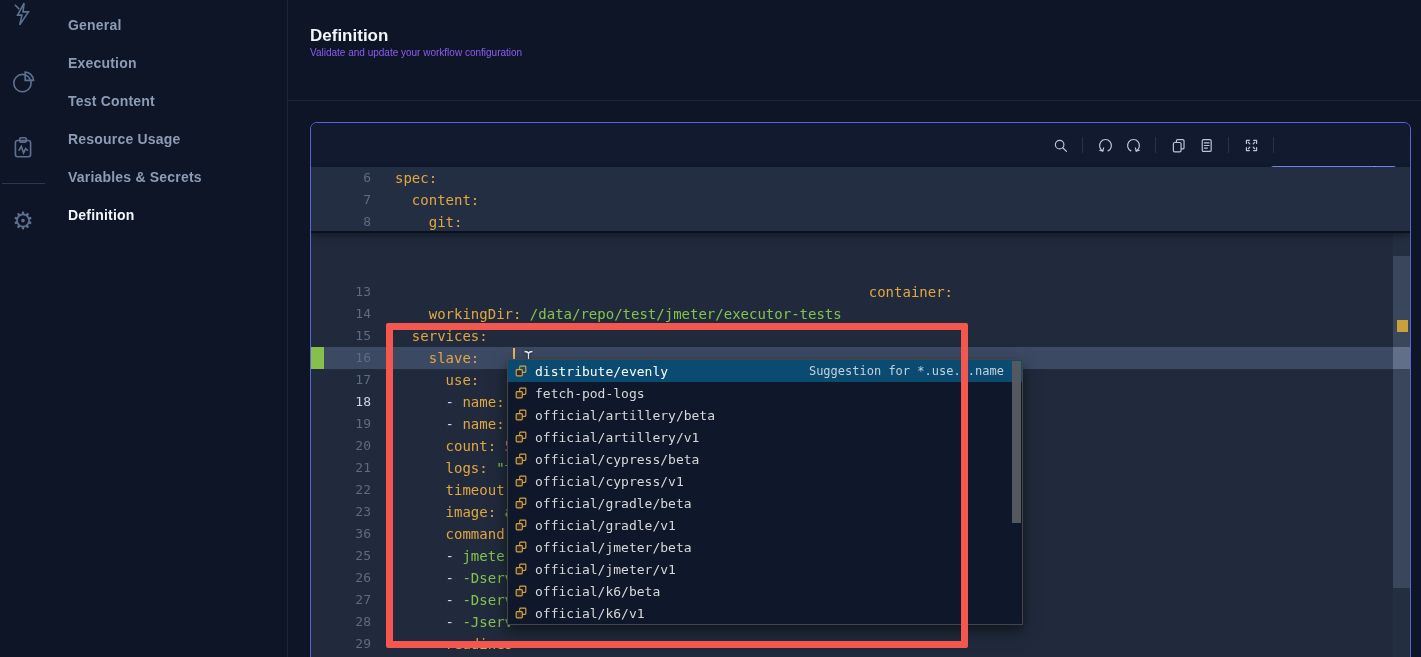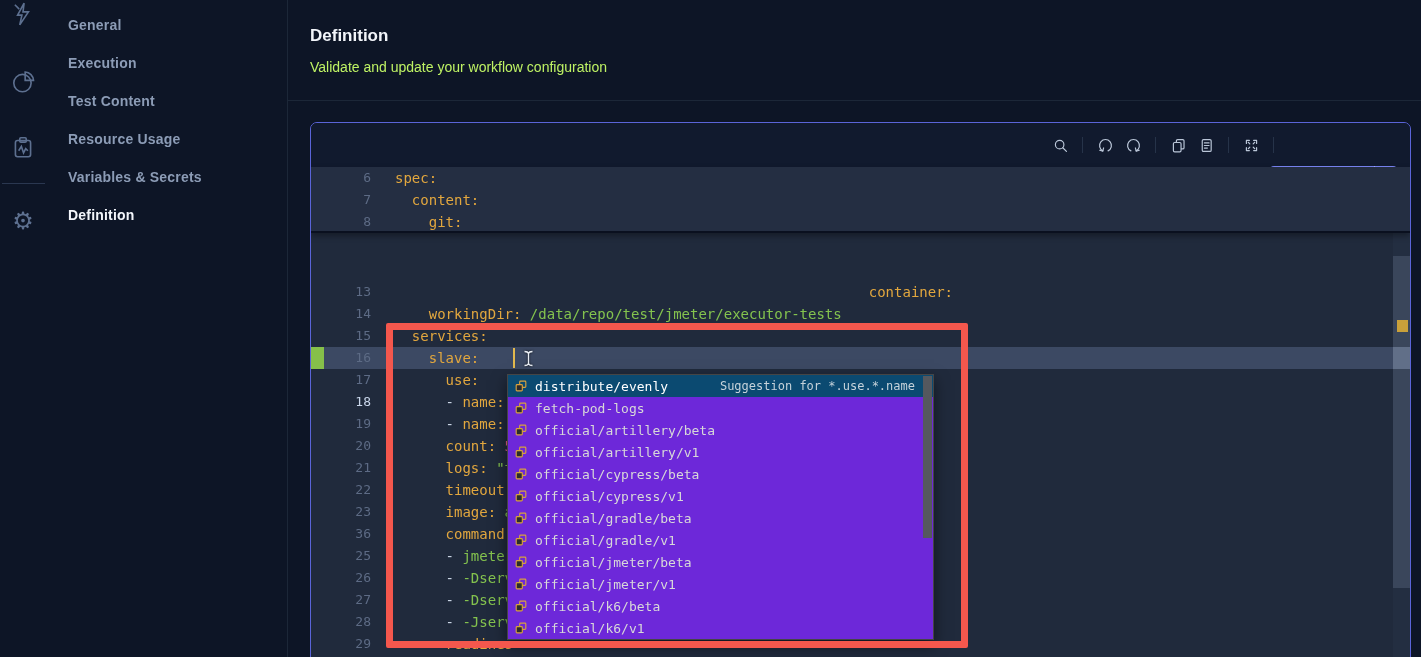--- a/index.html
+++ b/index.html
@@ -17,21 +17,21 @@
 
   
   #sidenav { position:absolute; left:47px; top:6px; width:240px; }
   .nav-item { height:38px; padding-left:21px; display:flex; align-items:center;
               font-size:14px; font-weight:700; color:#8c9cb6; cursor:pointer; letter-spacing:.2px; }
   .nav-item.active { color:#f3f6fb; }
   #vdiv { position:absolute; left:287px; top:0; width:1px; height:657px; background:#1c2738; }
 
   
   #page-title { position:absolute; left:310px; top:26px; font-size:17px; font-weight:700; color:#f2f5fa; }
-  #page-subtitle { position:absolute; left:310px; top:59px; font-size:14px; color:#bef264; }
+  #page-subtitle { position:absolute; left:310px; top:47px; font-size:10px; color:#8b5cf6; }
   #hdr-div { position:absolute; left:288px; top:100px; width:1133px; height:1px; background:#1c2738; }
 
   
   #editor { position:absolute; left:310px; top:122px; width:1101px; height:560px;
             border:1px solid #5a64d8; border-radius:7px; background:#111a2e; overflow:hidden; }
   #ed-toolbar { position:absolute; left:0; top:0; right:0; height:44px; background:#111a2e; }
   #tb-icons { position:absolute; right:128px; top:0; height:44px; display:flex; align-items:center; }
   .tb-btn { width:28px; height:28px; display:flex; align-items:center; justify-content:center;
             cursor:pointer; border-radius:4px; }
   .tb-btn svg { width:17px; height:17px; stroke:#bac6d8; fill:none; stroke-width:1.4;
@@ -73,21 +73,21 @@
 
   
   #ruler { position:absolute; right:0; top:0; width:17px; bottom:0; background:rgba(40,50,72,.45); z-index:4; }
   #ruler-thumb { position:absolute; left:0; right:0; top:89px; height:332px;
                  background:rgba(128,143,172,.25); cursor:pointer; }
   #ruler-band { position:absolute; left:0; right:0; top:180px; height:22px; background:rgba(140,156,186,.5); }
   #ruler-modified { position:absolute; right:2px; width:11px; top:153px; height:12px;
                     background:#c9a03a; }
 
   
-  #suggest { position:absolute; left:196px; top:207px; width:427px; background:#6d28d9;
+  #suggest { position:absolute; left:196px; top:192px; width:516px; background:#0f172a;
              border:1px solid #454545; box-shadow:0 6px 14px rgba(0,0,0,.5); z-index:10; }
   .sg-row { height:22px; display:flex; align-items:center; padding-left:6px; cursor:pointer;
             color:#d8d8d8; font-size:13px; font-family:"DejaVu Sans Mono", monospace; }
   .sg-row.selected { background:var(--c-selbg); color:#ffffff; }
   .sg-ic { width:14px; height:14px; margin-right:7px; flex:none; }
   .sg-ic svg { width:14px; height:14px; }
   .sg-hint { margin-left:auto; padding-right:18px; font-size:12px; color:#c5d2da; }
   #sg-scroll { position:absolute; right:1px; top:1px; width:9px; height:162px;
                background:#55585e; cursor:pointer; }
 

